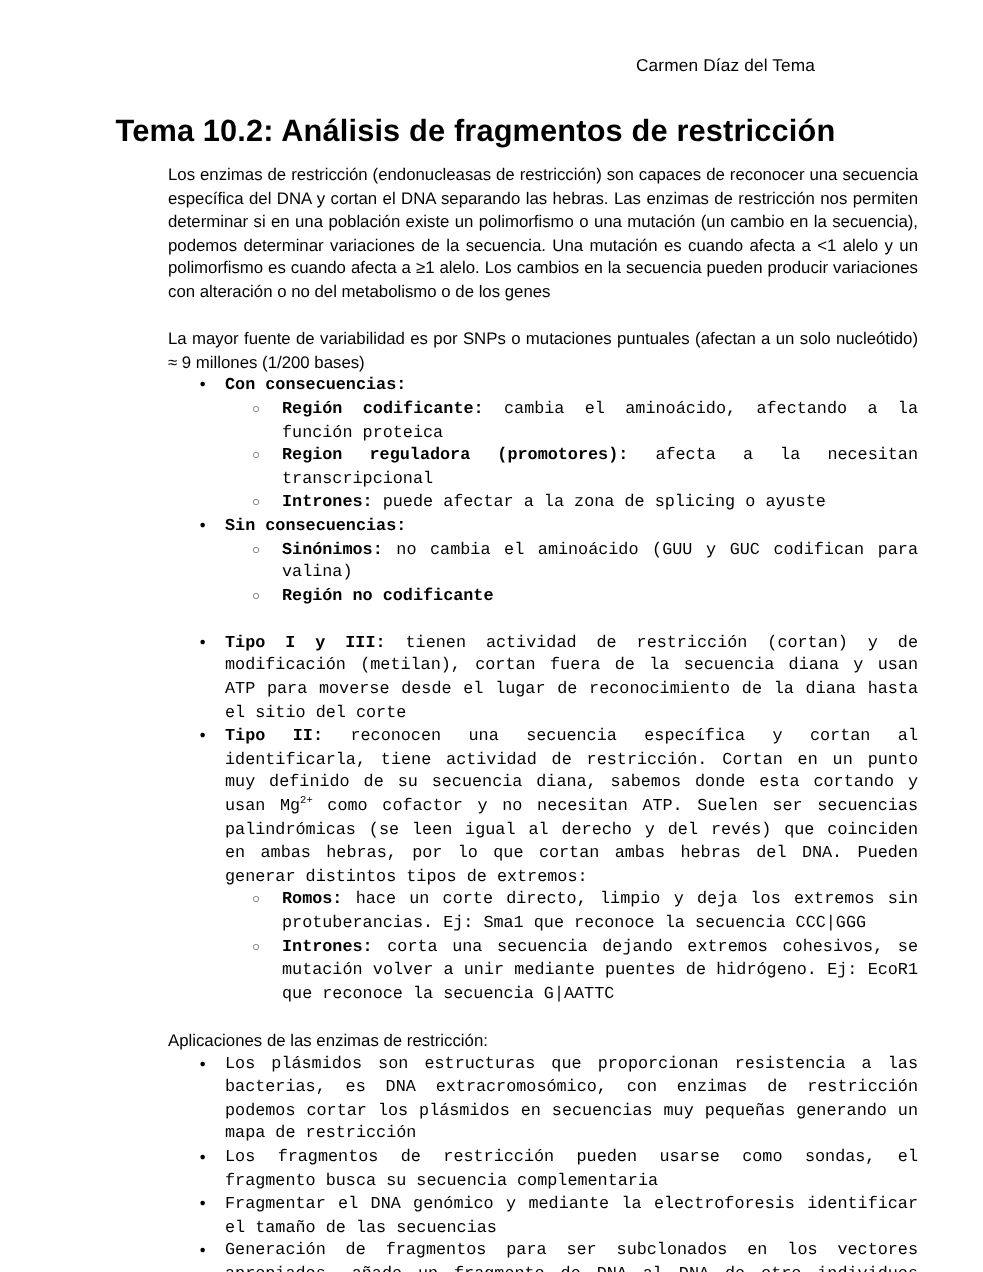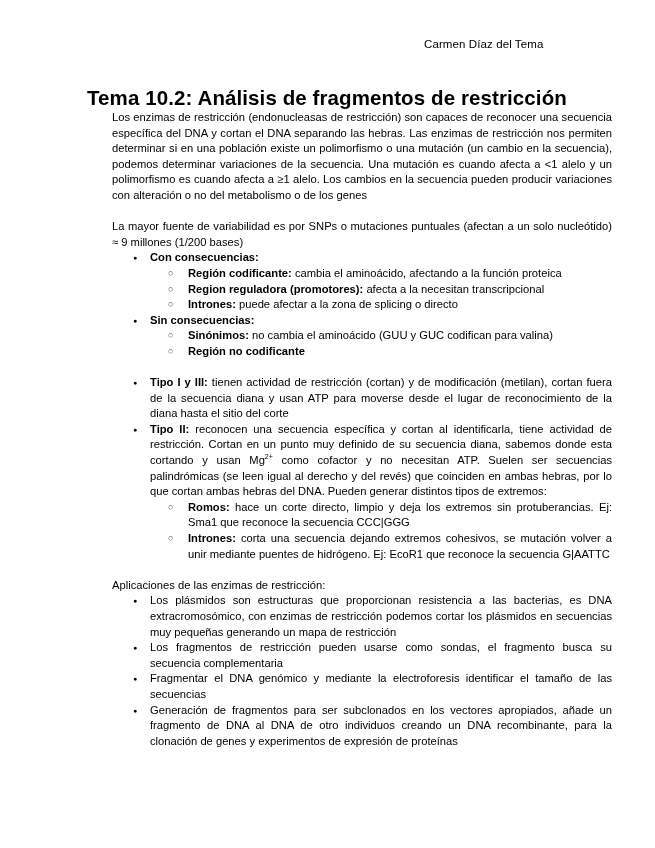--- a/index.html
+++ b/index.html
@@ -6,29 +6,29 @@
     body {
       width: 655px; height: 848px; position: relative; overflow: hidden;
       font-family: "Liberation Sans", sans-serif; color: #000;
     }
     .author {
       position: absolute; top: 38px; left: 424px;
       font-size: 11.5px; letter-spacing: 0.1px;
     }
     .title {
       position: absolute; top: 76px; left: 77px;
-      font-size: 20.5px; font-weight: bold; margin: 10px; letter-spacing: 0.1px;
+      font-size: 20.5px; font-weight: bold; margin: 0; letter-spacing: 0.1px;
     }
     .content {
       position: absolute; top: 110px; left: 77px; width: 500px;
       font-size: 11.2px; line-height: 15.6px; margin-left: 35px;
     }
     p { margin: 0; text-align: justify; }
     .gap { height: 15.6px; }
-    ul { margin: 0; padding: 0; list-style: none; }
+    ul { margin: 0; padding: 0; list-style: none; font-family: Liberation Mono, monospace; }
     .l1 > li { position: relative; padding-left: 38px; text-align: justify; }
     .l1 > li::before {
       content: "\25CF"; position: absolute; left: 21px; top: 0; font-size: 7px;
     }
     .l2 > li { position: relative; padding-left: 38px; text-align: justify; }
     .l2 > li::before {
       content: "\25CB"; position: absolute; left: 18px; top: 0; font-size: 9px; color: #444;
     }
     b { font-weight: bold; }
     sup { font-size: 7px; line-height: 0; }
@@ -43,21 +43,21 @@
   <p>Los enzimas de restricción (endonucleasas de restricción) son capaces de reconocer una secuencia específica del DNA y cortan el DNA separando las hebras. Las enzimas de restricción nos permiten determinar si en una población existe un polimorfismo o una mutación (un cambio en la secuencia), podemos determinar variaciones de la secuencia. Una mutación es cuando afecta a &lt;1 alelo y un polimorfismo es cuando afecta a ≥1 alelo. Los cambios en la secuencia pueden producir variaciones con alteración o no del metabolismo o de los genes</p>
   <div class="gap"></div>
 
   <p>La mayor fuente de variabilidad es por SNPs o mutaciones puntuales (afectan a un solo nucleótido) ≈ 9 millones (1/200 bases)</p>
   <ul class="l1">
     <li>
       <b>Con consecuencias:</b>
       <ul class="l2">
         <li><b>Región codificante:</b><span> cambia el aminoácido, afectando a la función proteica</span></li>
         <li><b>Region reguladora (promotores):</b><span> afecta a la necesitan transcripcional</span></li>
-        <li><b>Intrones:</b><span> puede afectar a la zona de splicing o directo</span></li>
+        <li><b>Intrones:</b><span> puede afectar a la zona de splicing o ayuste</span></li>
       </ul>
     </li>
     <li>
       <b>Sin consecuencias:</b>
       <ul class="l2">
         <li><b>Sinónimos:</b><span> no cambia el aminoácido (GUU y GUC codifican para valina)</span></li>
         <li><b>Región no codificante</b><span></span></li>
       </ul>
     </li>
   </ul>

